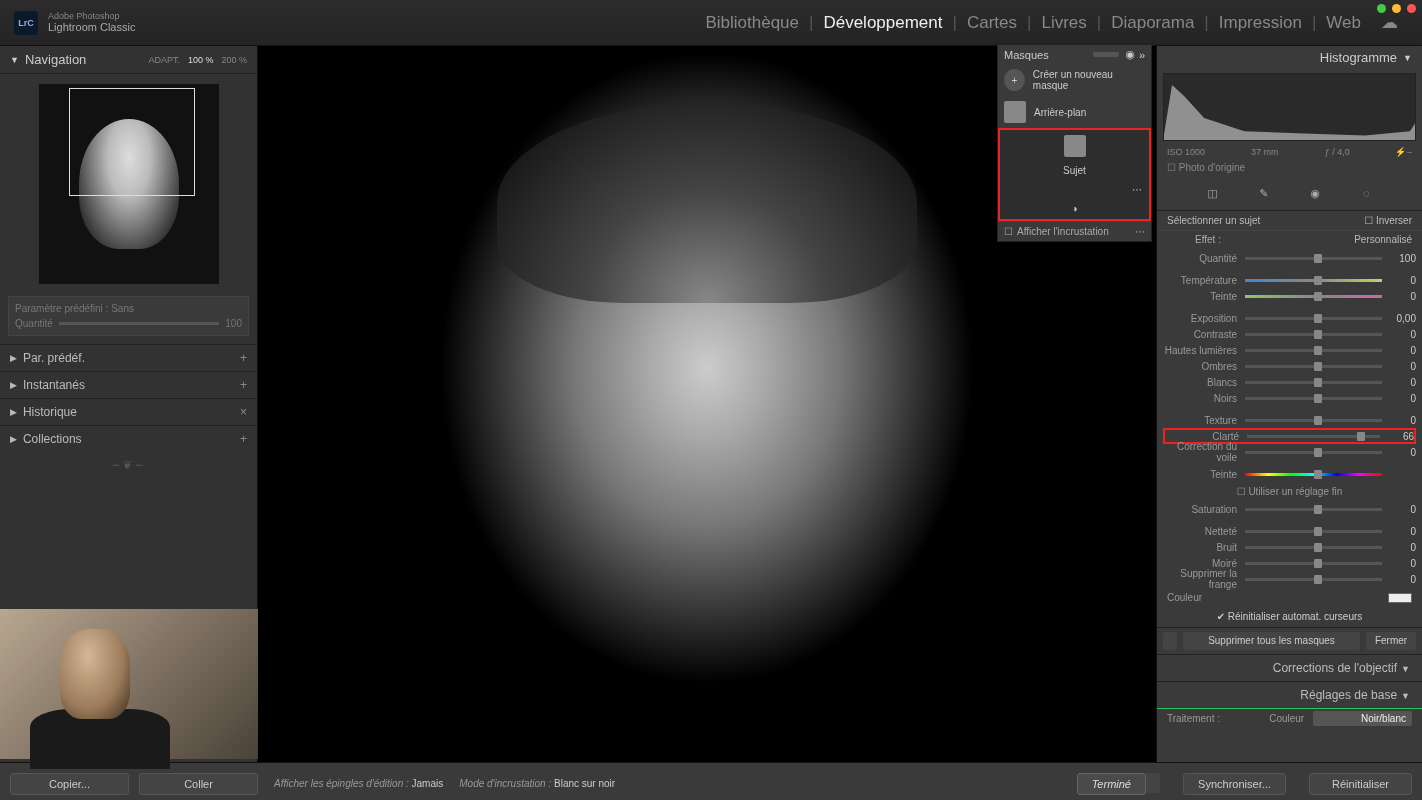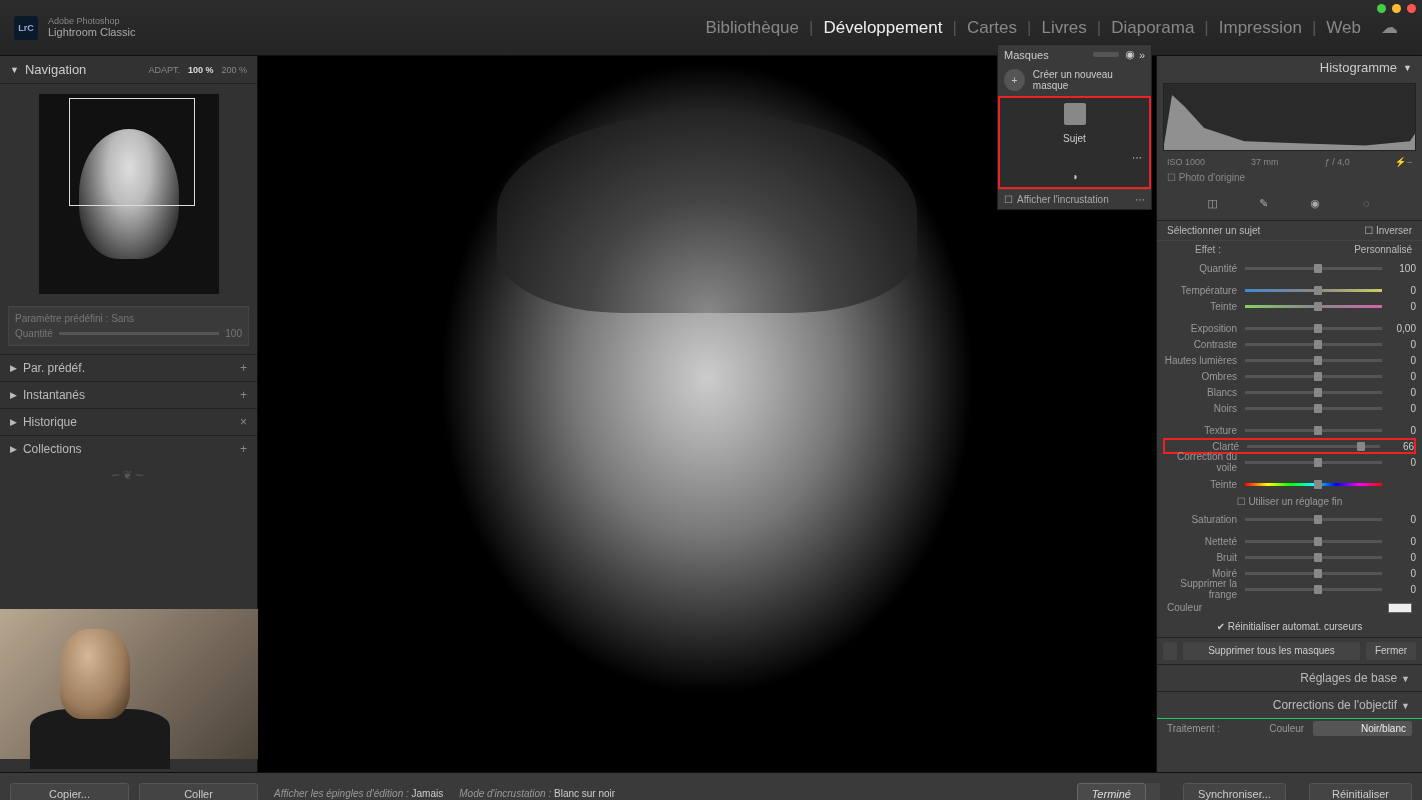--- a/index.html
+++ b/index.html
@@ -5,21 +5,21 @@
 * { margin: 0; padding: 0; box-sizing: border-box; user-select: none; }
 body {
   width: 1422px; height: 800px;
   background: #2a2a2a;
   font-family: "Helvetica Neue", Arial, sans-serif;
   font-size: 11px; color: #bbb;
   overflow: hidden;
   position: relative;
 }
 .top-bar {
-  height: 56px;
+  height: 46px;
   background: linear-gradient(#2c2c2c,#242424);
   display: flex; align-items: center;
   padding: 16px 14px;
   border-bottom: 1px solid #111;
 }
 .lrc-badge {
   width: 24px; height: 24px; border-radius: 3px;
   background: #0a1a2a; color: #9ad;
   display:flex; align-items:center; justify-content:center;
   font-size: 9px; font-weight: bold;
@@ -208,21 +208,21 @@
     </div>
 </div>
 
 <div class="workspace">
 
   <div class="left-panel">
     <div class="panel-section-header">
       <span class="tri">▼</span>
       <span>Navigation</span>
       <span class="plus" style="margin-left:auto; font-size:9px;">ADAPT.</span>
-      <span class="plus" style="margin-left:8px; font-size:9px; color:#ddd;font-weight:bold;">100 %</span>
+      <span class="plus" style="margin-left:8px; font-size:9px; color:#ddd;">100 %</span>
       <span class="plus" style="margin-left:8px; font-size:9px;">200 %</span>
     </div>
     <div class="nav-thumb">
       <div class="face"></div>
       <div class="frame"></div>
     </div>
     <div class="preset-panel">
       <div>Paramètre prédéfini : Sans</div>
       <div class="row">
         <span>Quantité</span>
@@ -429,22 +429,22 @@
     <div class="color-row">
       <span>Couleur</span>
         <span class="sw"></span>
     </div>
     <div class="reset-row">✔ <span>Réinitialiser automat. curseurs</span></div>
     <div class="mask-actions">
       <span class="sq"></span>
       <span class="btn">Supprimer tous les masques</span>
       <span class="btn small">Fermer</span>
     </div>
+    <div class="collapsed-r"><span>Corrections de l'objectif</span><span class="tri">▼</span></div>
     <div class="collapsed-r"><span>Réglages de base</span><span class="tri">▼</span></div>
-    <div class="collapsed-r"><span>Corrections de l'objectif</span><span class="tri">▼</span></div>
     <div class="trait-row">
       <span>Traitement :</span>
       <span class="opts">
         <span>Couleur</span>
         <span class="sel">Noir/blanc</span>
       </span>
     </div>
   </div>
 </div>
 
@@ -452,20 +452,24 @@
   <div class="mask-header">
     <span>Masques</span>
     <span class="slider-mini"></span>
     <span style="margin-left:6px">◉</span>
     <span style="margin-left:4px">»</span>
   </div>
   <div class="mask-row">
     <span class="mask-plus">+</span>
     <span>Créer un nouveau masque</span>
   </div>
+  <div class="mask-row">
+    <span class="mask-thumb"></span>
+    <span>Arrière-plan</span>
+  </div>
   <div class="mask-row sel">
     <span class="mask-thumb"></span>
     <span>Sujet</span>
     <span class="mask-dots">⋯</span>
     <span>◑</span>
   </div>
   <div class="mask-footer">
     ☐ <span style="margin-left:4px">Afficher l'incrustation</span>
     <span class="d">⋯</span>
   </div>

